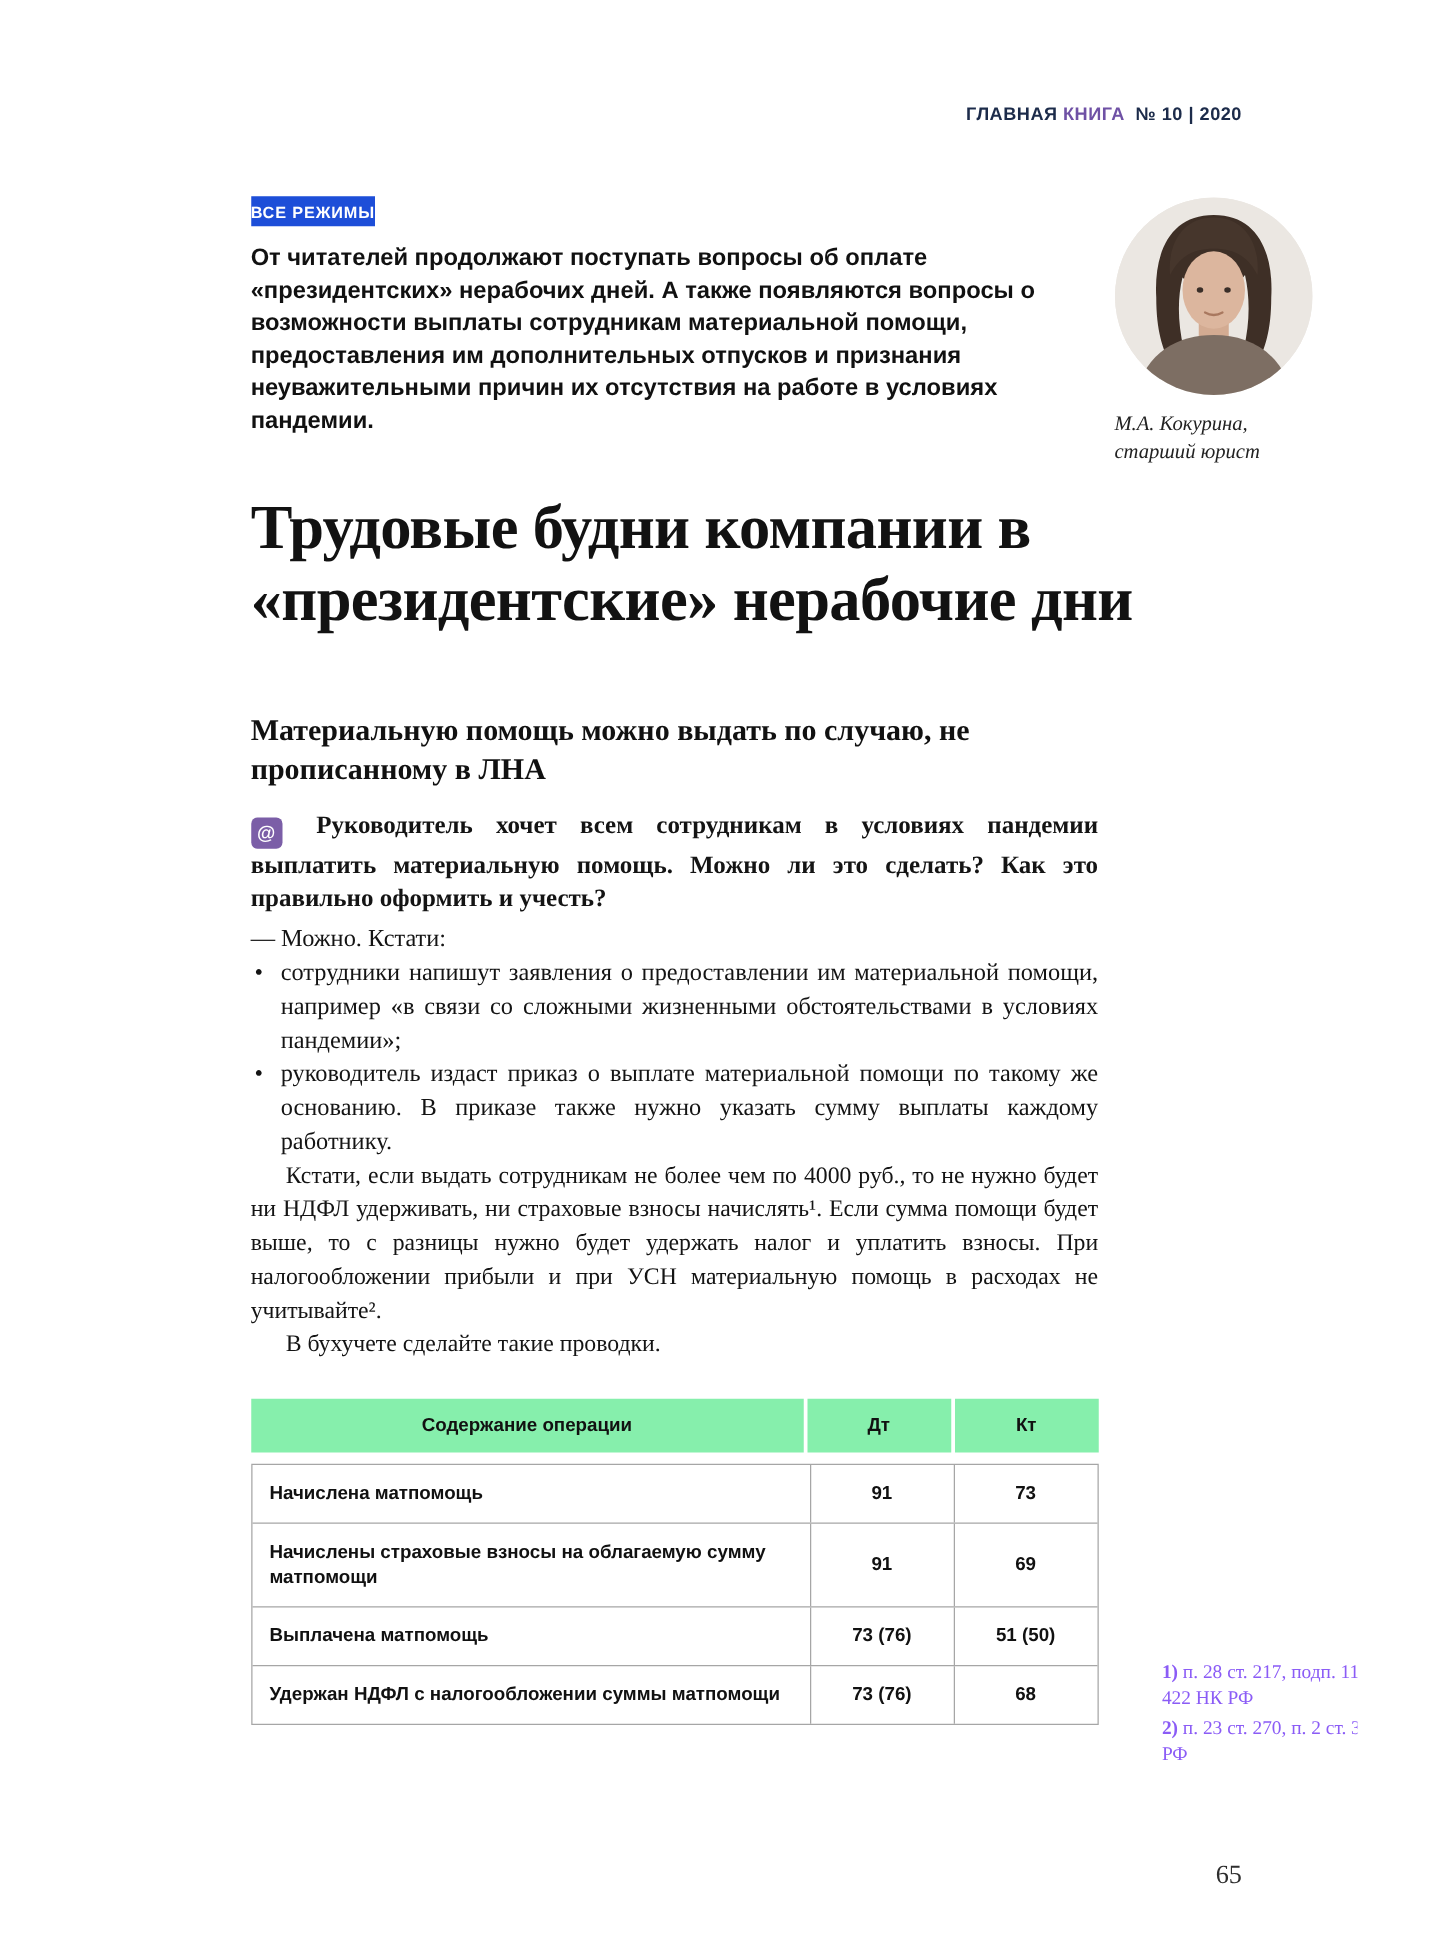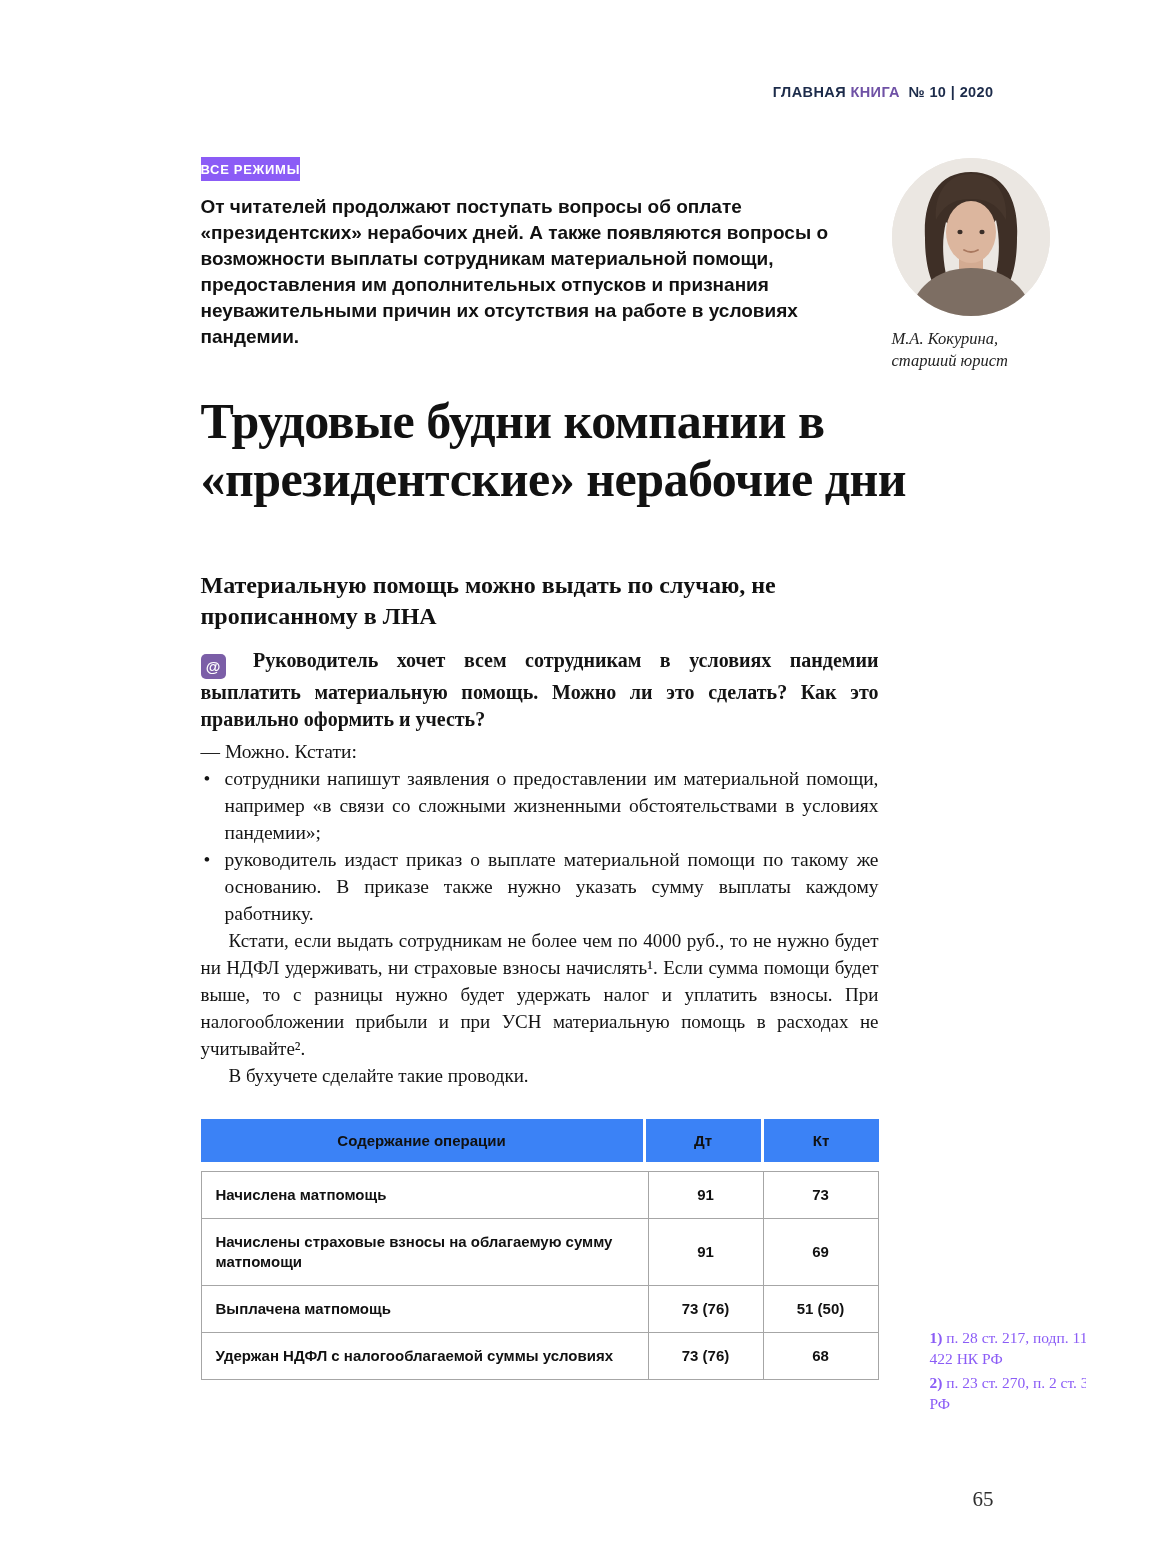--- a/index.html
+++ b/index.html
@@ -23,21 +23,21 @@
   }
   .brand-primary { color:#1c2b4a; }
   .brand-accent  { color:#6f51a5; }
   .issue         { color:#1c2b4a; margin-left:4px; }
 
   
   .content { position:absolute; left:123px; top:157px; width:678px; }
 
   .badge {
     display:inline-block;
-    background:#8b5cf6; color:#fff;
+    background:#1d4ed8; color:#fff;
     font-family:"Liberation Sans", sans-serif;
     font-weight:bold; font-size:13px; letter-spacing:.7px;
     padding:5px 0 4px;
   }
 
   .lead {
     margin-top:13px; width:658px;
     font-family:"Liberation Sans", sans-serif;
     font-weight:bold; font-size:19px; line-height:26px;
     color:#111;
@@ -79,21 +79,21 @@
 
   .para {
     font-size:19px; line-height:27px;
     text-align:justify; text-indent:28px;
   }
 
   
   .op-table { margin-top:30px; width:678px; font-family:"Liberation Sans", sans-serif; }
   .thead { display:grid; grid-template-columns:1fr 115px 115px; column-gap:3px; }
   .th {
-    background:#3b82f6; color:#111;
+    background:#86efac; color:#111;
     font-weight:bold; font-size:15px;
     height:43px; display:flex; align-items:center; justify-content:center;
   }
   .tbody { margin-top:9px; border:1px solid #a6a6a6; }
   .tr { display:grid; grid-template-columns:1fr 115px 115px; border-top:1px solid #a6a6a6; }
   .tr:first-child { border-top:none; }
   .td {
     font-size:15px; font-weight:bold; line-height:20px; color:#111;
     display:flex; align-items:center;
   }
@@ -195,21 +195,21 @@
           <div class="td label">Начислены страховые взносы на облагаемую сумму матпомощи</div>
           <div class="td num">91</div>
           <div class="td num">69</div>
         </div>
         <div class="tr">
           <div class="td label">Выплачена матпомощь</div>
           <div class="td num">73 (76)</div>
           <div class="td num">51 (50)</div>
         </div>
         <div class="tr">
-          <div class="td label">Удержан НДФЛ с налогооблагаемой суммы условиях</div>
+          <div class="td label">Удержан НДФЛ с налогообложении суммы матпомощи</div>
           <div class="td num">73 (76)</div>
           <div class="td num">68</div>
         </div>
       </div>
     </div>
 
   </div>
 
   <div class="footnotes">
     <div class="footnote">

